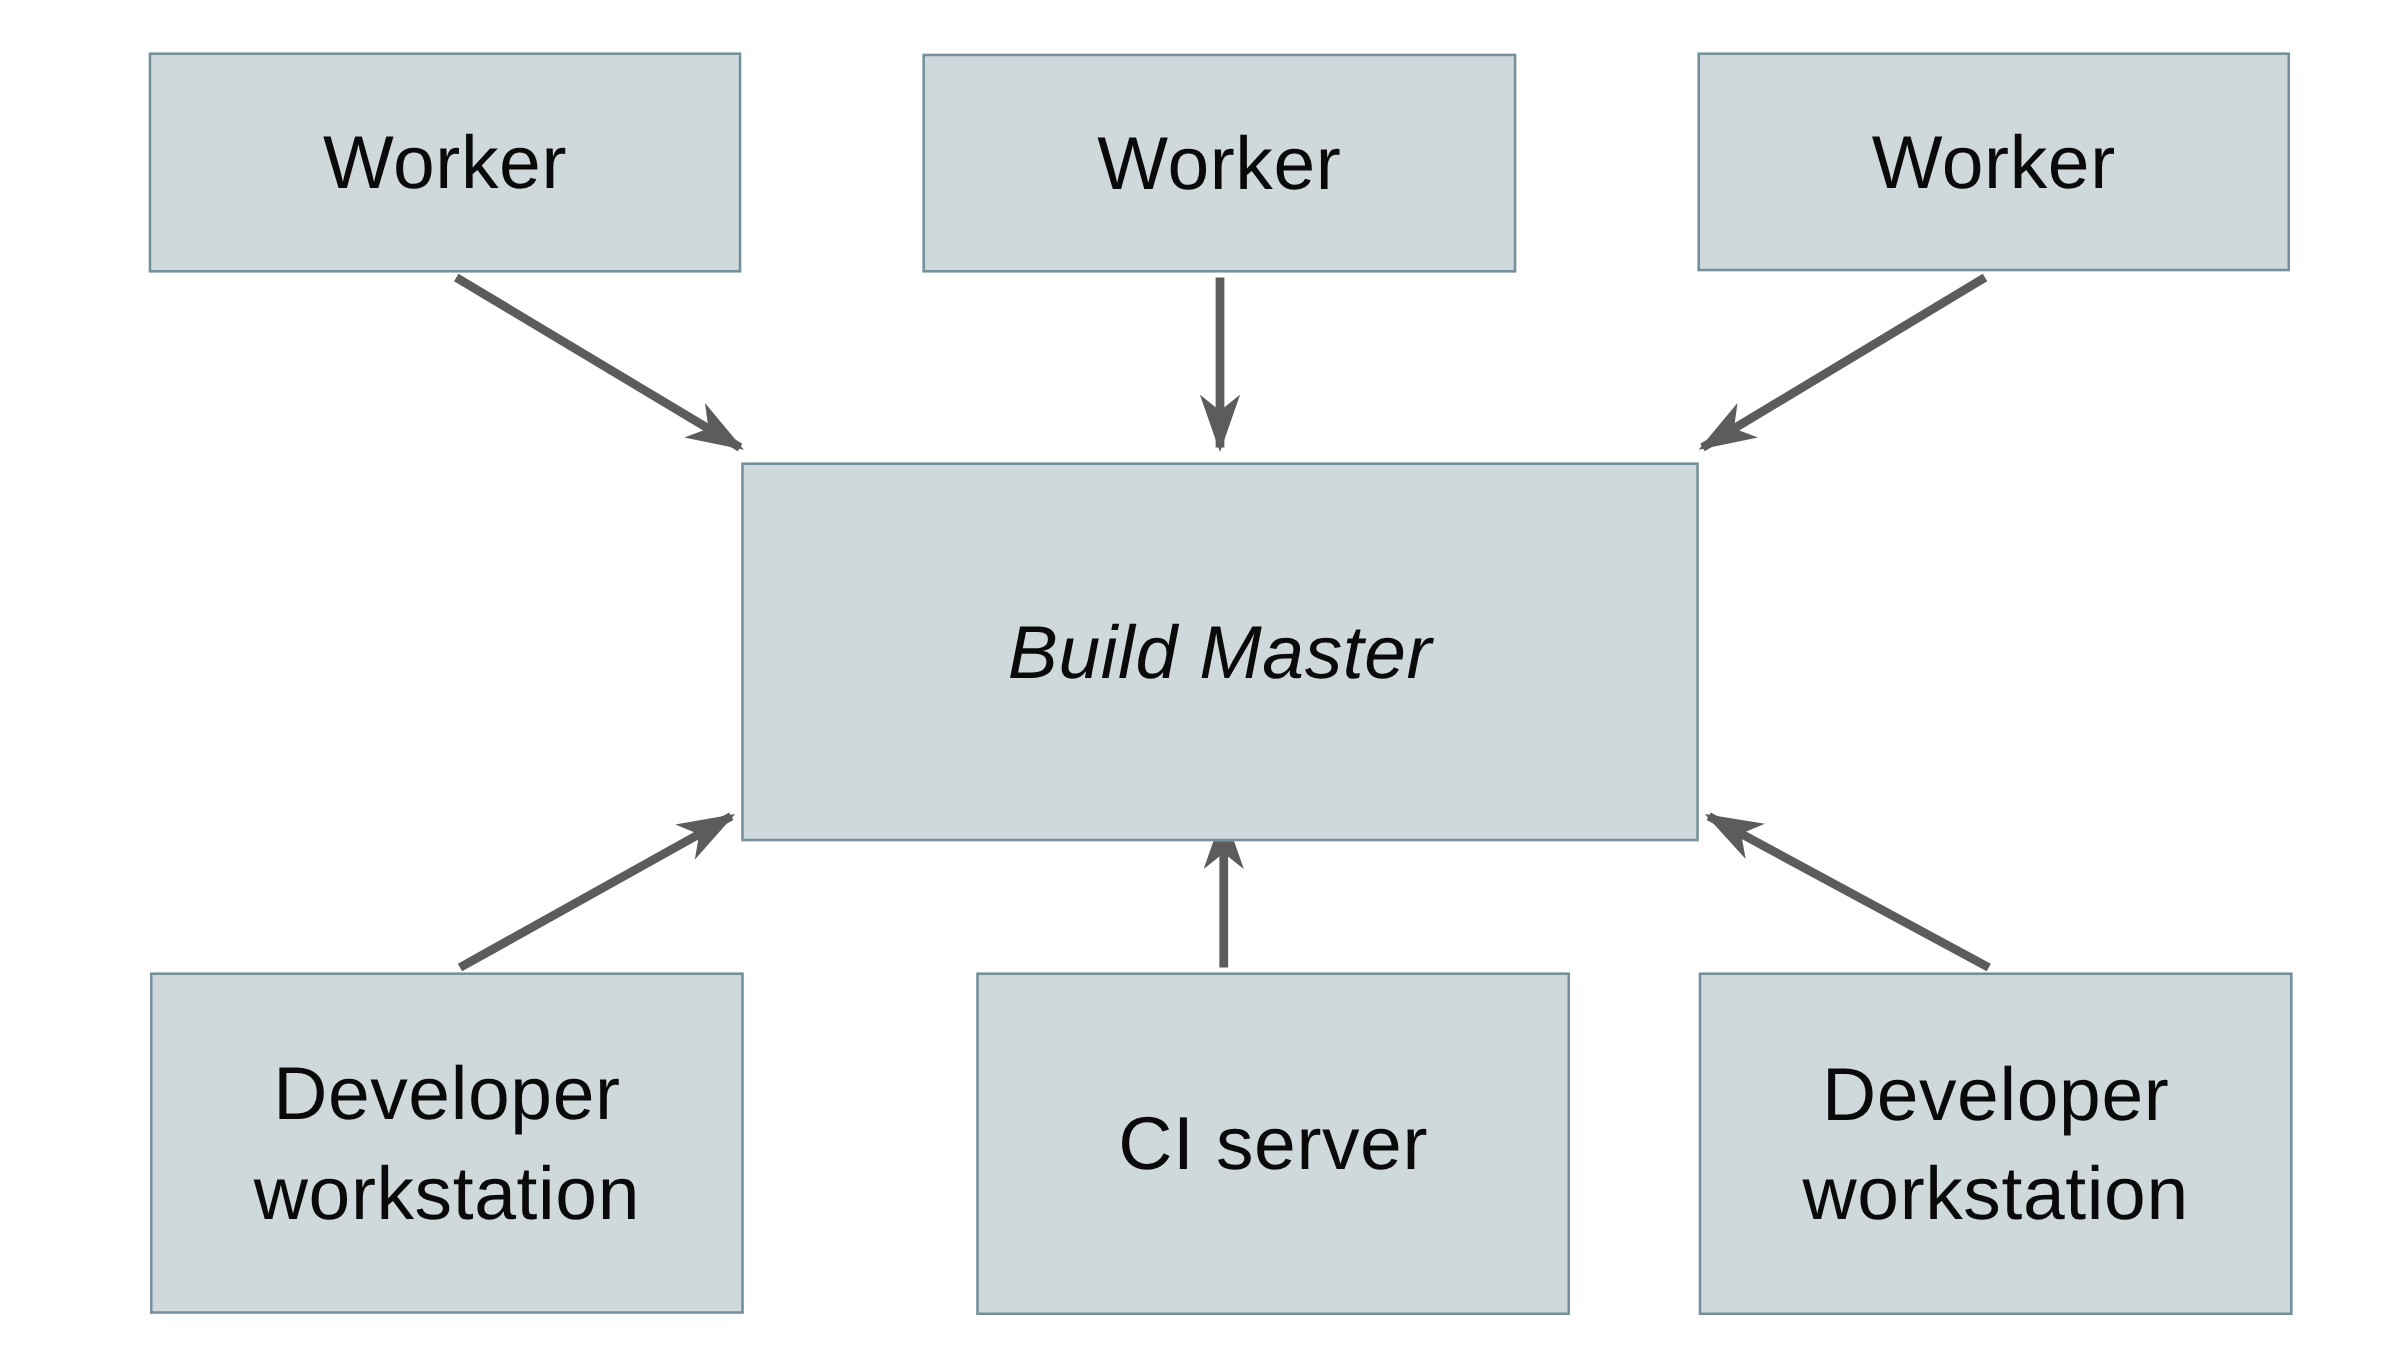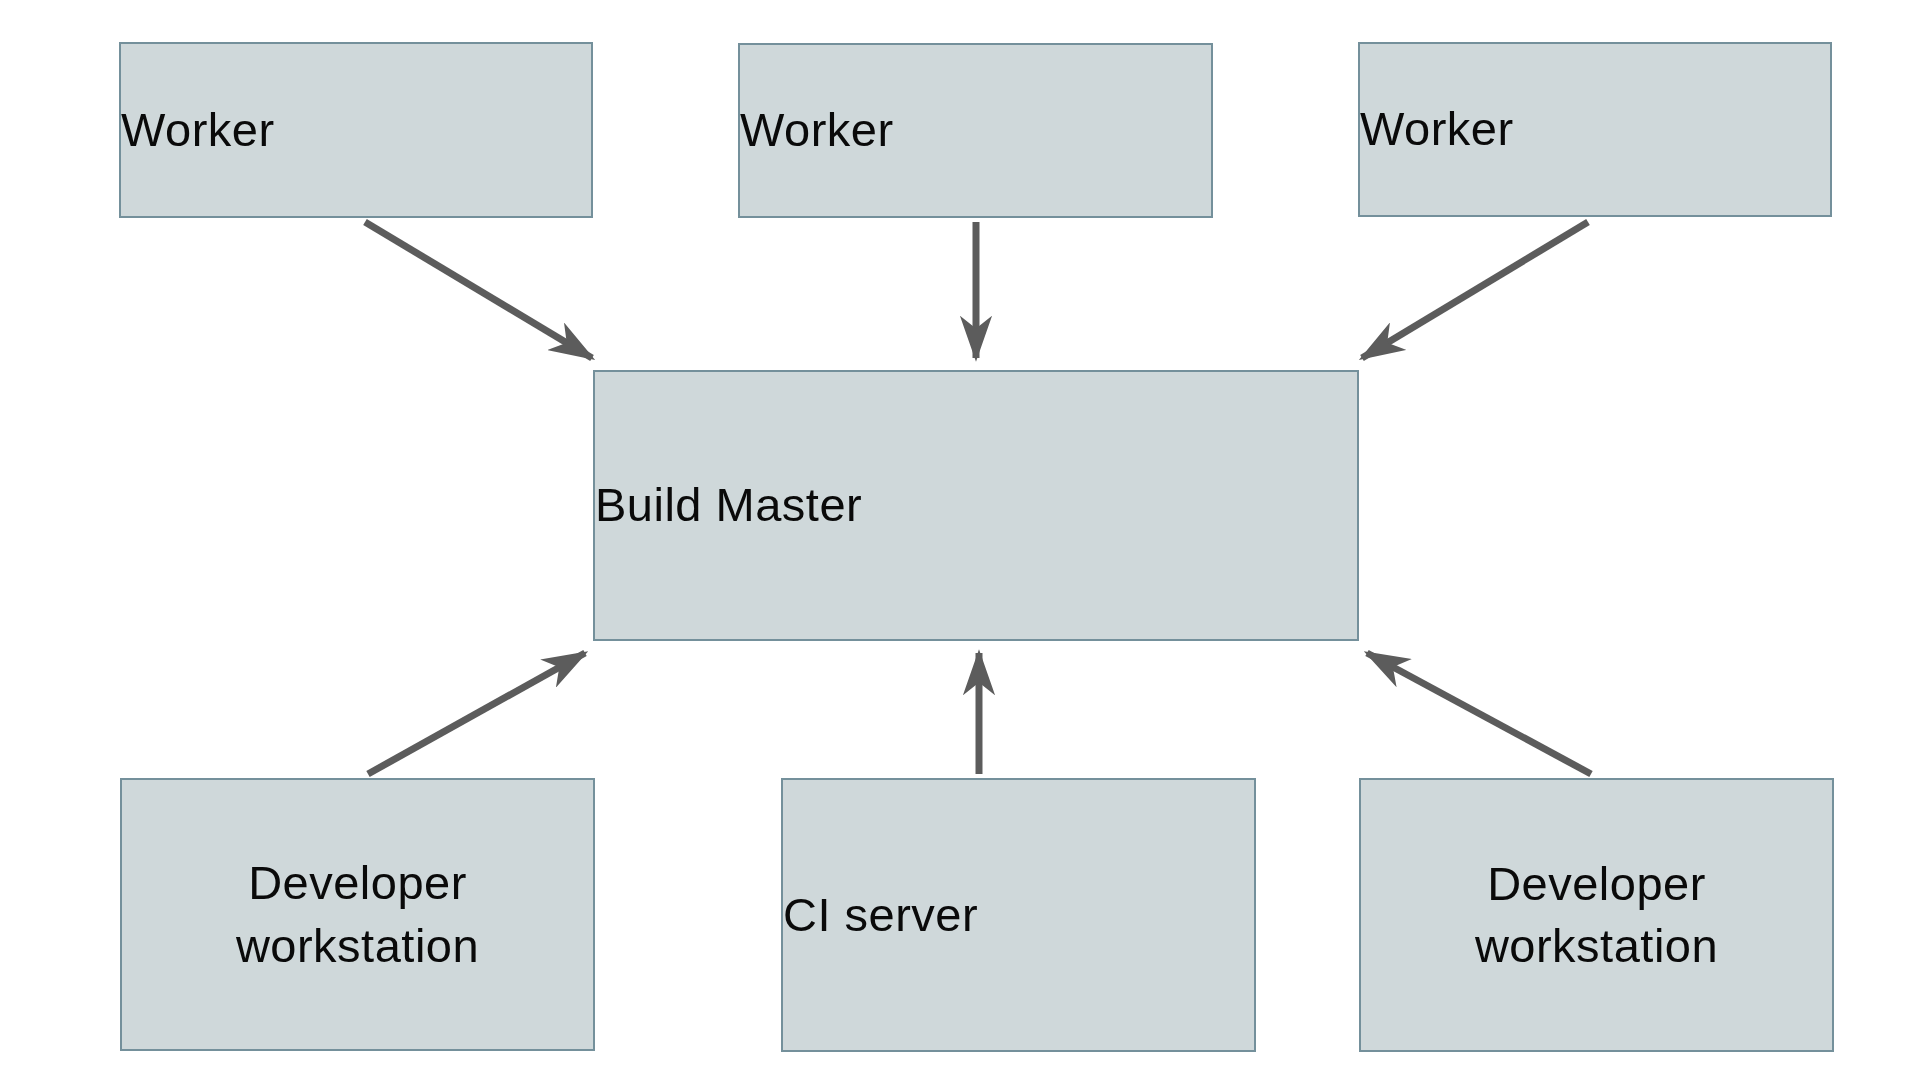--- a/index.html
+++ b/index.html
@@ -15,31 +15,32 @@
     font-family: "Liberation Sans", "DejaVu Sans", sans-serif;
     overflow: hidden;
   }
   .node {
     position: absolute;
     box-sizing: border-box;
     background: var(--box-fill, #cfd8da);
     border: 2.5px solid var(--box-border, #74909b);
     display: flex;
     align-items: center;
+    justify-content: center;
     text-align: center;
     color: var(--text, #000000);
-    font-size: 47px;
+    font-size: 60px;
     line-height: 1.32;
     letter-spacing: 0.5px;
   }
   
   #node-worker-1 { left: 119px; top: 42px;  width: 474px; height: 176px; }
   #node-worker-2 { left: 738px; top: 43px;  width: 475px; height: 175px; }
   #node-worker-3 { left: 1358px; top: 42px; width: 474px; height: 175px; }
-  #node-build-master { left: 593px; top: 370px; width: 766px; height: 271px; }
+  #node-build-master { left: 593px; top: 370px; width: 766px; height: 303px; font-style: italic; }
   #node-developer-workstation-1 { left: 120px;  top: 778px; width: 475px; height: 273px; padding: 0 28px; }
   #node-ci-server { left: 781px; top: 778px; width: 475px; height: 274px; }
   #node-developer-workstation-2 { left: 1359px; top: 778px; width: 475px; height: 274px; padding: 0 28px; }
   #arrow-layer {
     position: absolute;
     left: 0; top: 0;
     width: 1910px; height: 1090px;
     pointer-events: none;
   }
   #arrow-layer line {

